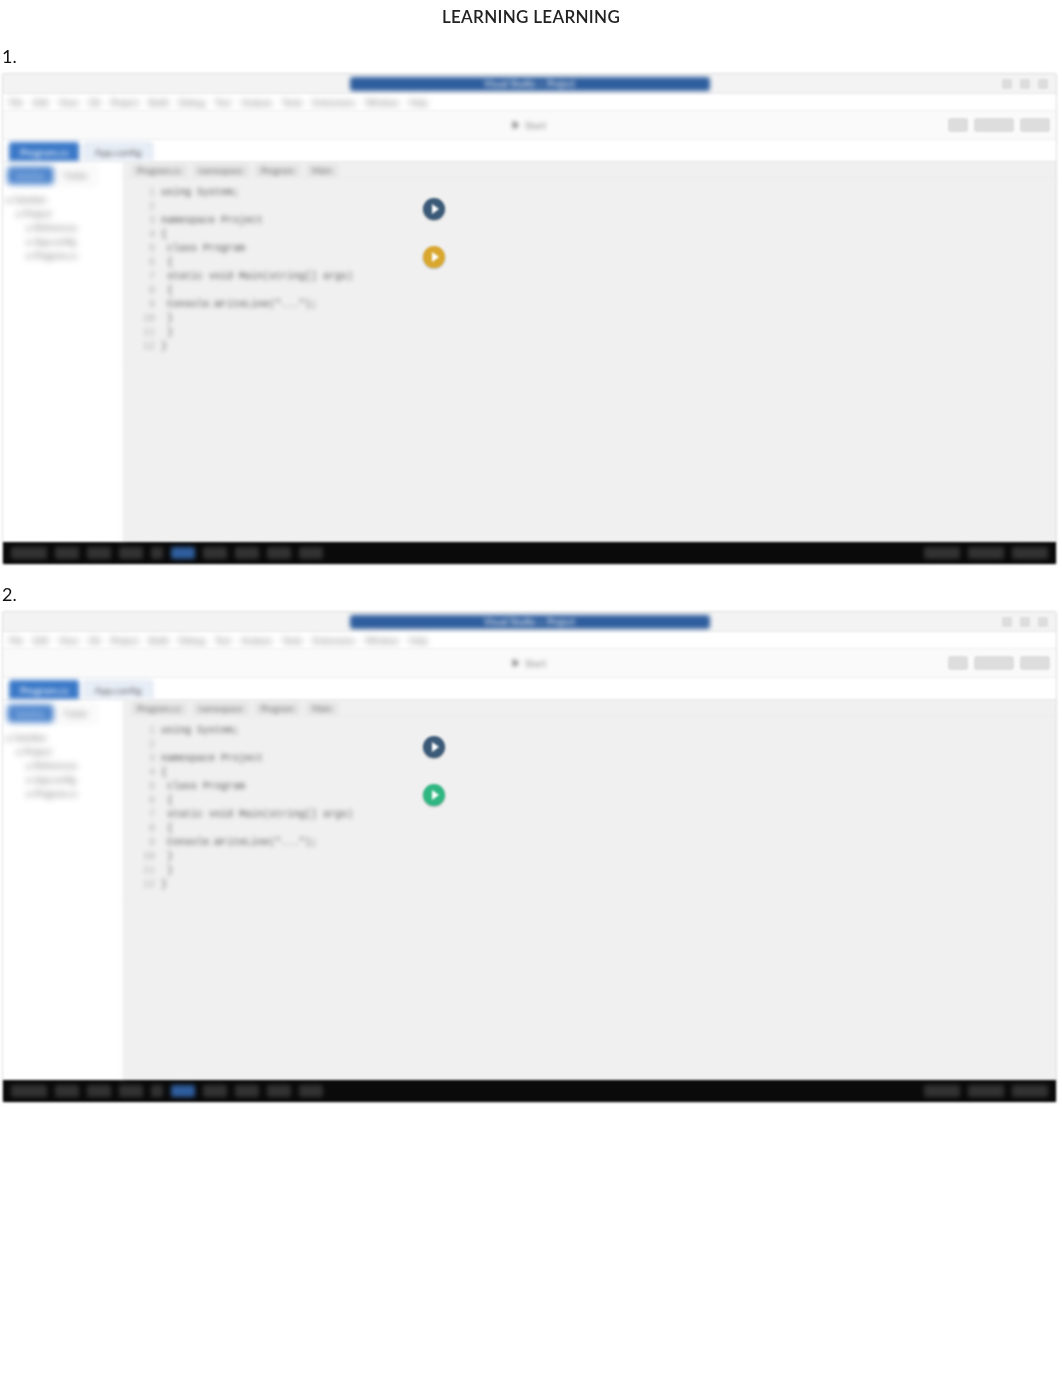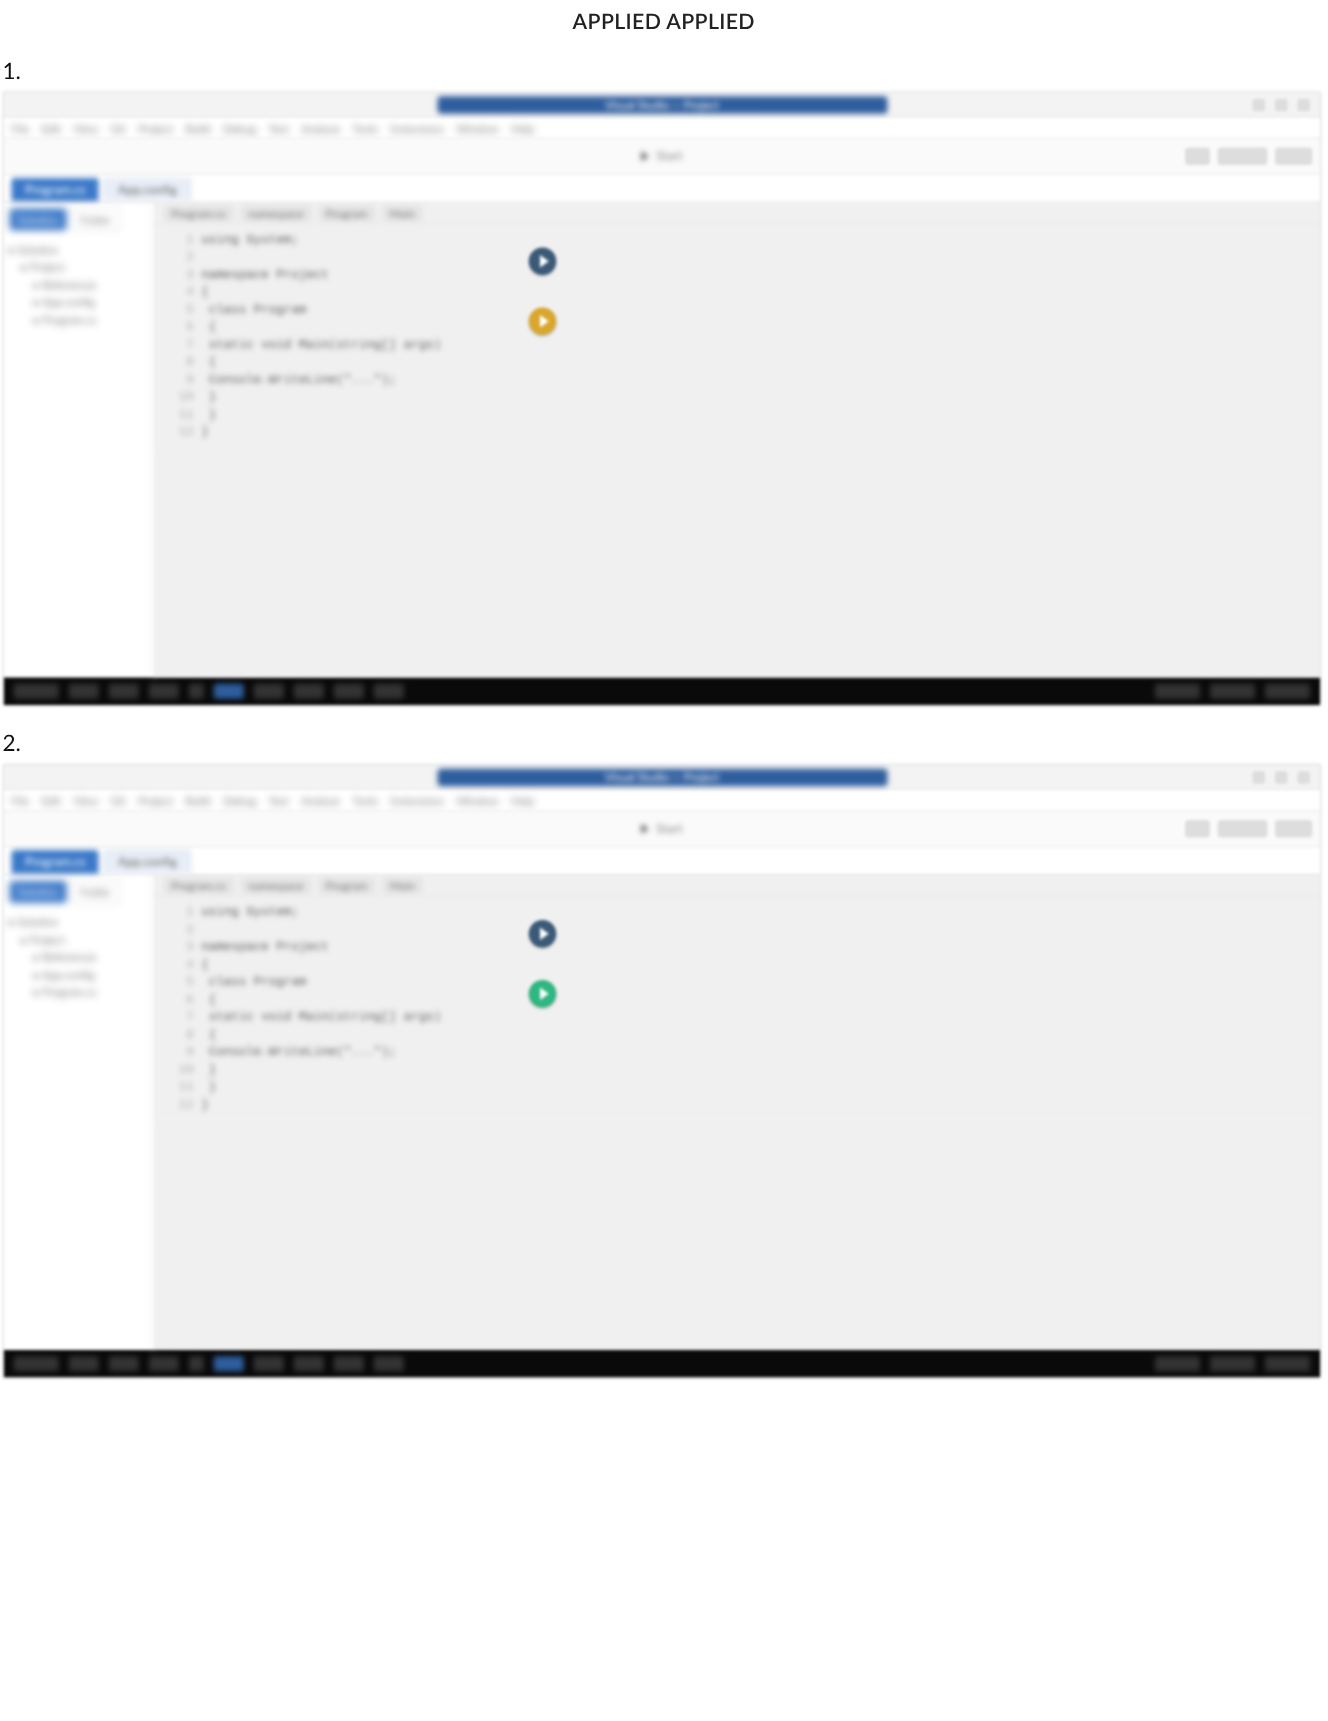--- a/index.html
+++ b/index.html
@@ -126,21 +126,21 @@
     filter: blur(2px);
   }
   .statusbar .seg.active { background:#2f5e9e; }
   .w12{width:12px;} .w24{width:24px;} .w36{width:36px;}
   .statusbar .spacer { flex:1; }
 </style>
 </head>
 <body>
 
 <div class="page">
-  <div class="page-title">APPLIED APPLIED</div>
+  <div class="page-title">LEARNING LEARNING</div>
 
   <div class="item-number">1.</div>
   <div class="shot" id="shotA">
       <div class="titlebar">
         <div class="title-center">Visual Studio — Project</div>
         <div class="winctrls">
           <span></span>
           <span></span>
           <span></span>
         </div>

